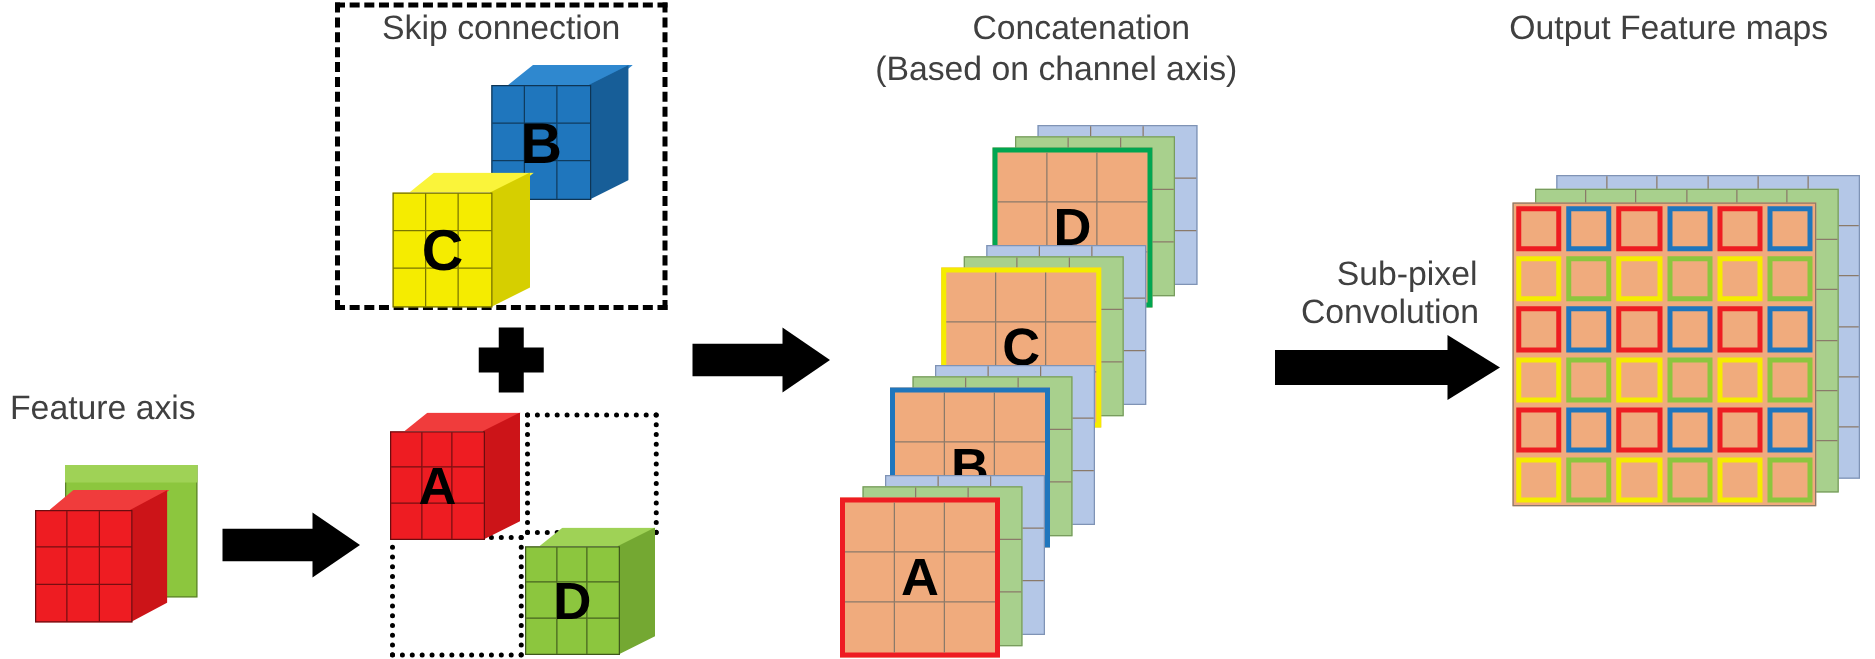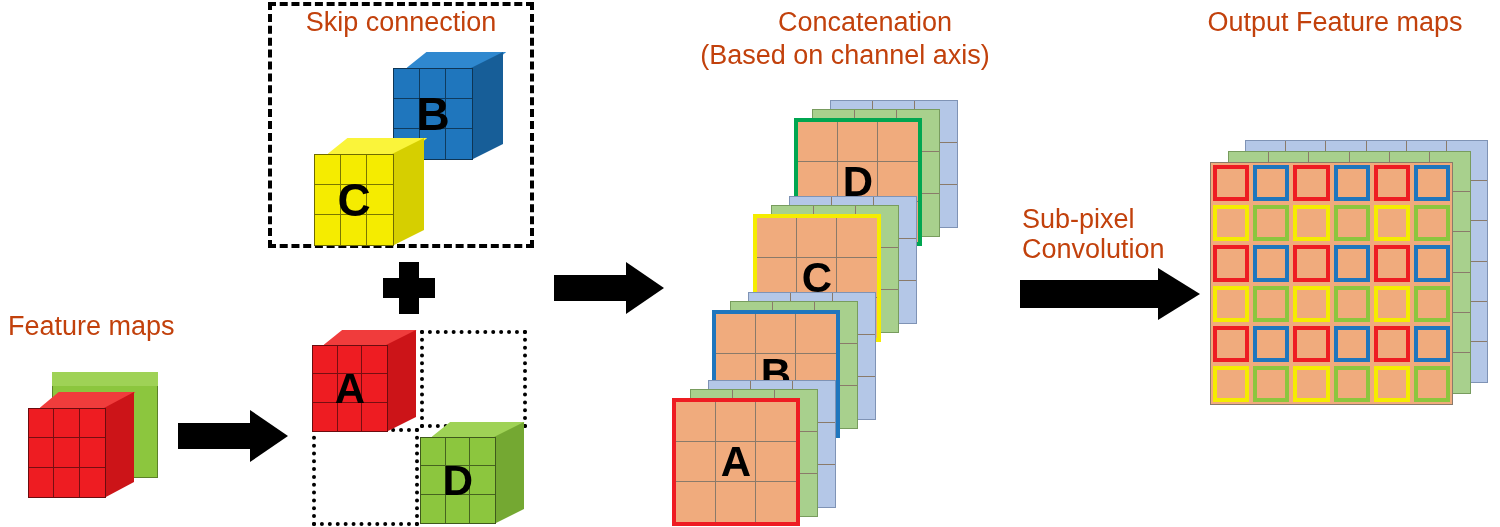--- a/index.html
+++ b/index.html
@@ -9,21 +9,21 @@
   }
   #stage{
     position:relative;
     width:1500px;
     height:527px;
     background:#ffffff;
     overflow:hidden;
   }
   .lbl{
     position:absolute;
-    color:#c2410c;
+    color:#404040;
     font-size:27px;
     line-height:33px;
     white-space:pre;
     text-align:center;
     font-family:"Liberation Sans", sans-serif;
   }
 
   
   .arrow{position:absolute;}
   .arrow .shaft{
@@ -142,25 +142,25 @@
 
 <div id="stage">
 
   <div class="lbl" style="left:268px;top:6px;width:266px;">Skip connection</div>
 
   <div class="lbl" style="left:720px;top:6px;width:290px;">Concatenation</div>
   <div class="lbl" style="left:660px;top:39px;width:370px;">(Based on channel axis)</div>
 
   <div class="lbl" style="left:1180px;top:6px;width:310px;">Output Feature maps</div>
 
-  <div class="lbl" style="left:8px;top:310px;width:180px;text-align:left;">Feature maps</div>
-
-
-  <div class="lbl" style="left:1022px;top:203px;width:160px;text-align:left;">Sub-pixel</div>
-  <div class="lbl" style="left:1022px;top:233px;width:180px;text-align:left;">Convolution</div>
+  <div class="lbl" style="left:8px;top:310px;width:180px;text-align:left;">Feature axis</div>
+
+
+  <div class="lbl" style="left:1022px;top:203px;width:160px;text-align:right;">Sub-pixel</div>
+  <div class="lbl" style="left:1022px;top:233px;width:180px;text-align:center;">Convolution</div>
 
   <div class="dashbox" style="left:268px;top:2px;width:266px;height:246px;"></div>
 
   <div class="cube" style="left:393px;top:52px;width:110px;height:108px;">
     <div class="top" style="left:16px;top:0;width:78px;height:16px;
                 background:#2f88cf;
                 clip-path:polygon(0% 100%, 20% 0%, 100% 0%, 80% 100%);
                 transform:scaleX(1.28) translateX(-2px);transform-origin:left top;"></div>
     <div class="side" style="left:78px;top:0;width:32px;height:108px;background:#175e98;
                 clip-path:polygon(0% 16px, 100% 0%, 100% 92px, 0% 108px);"></div>

